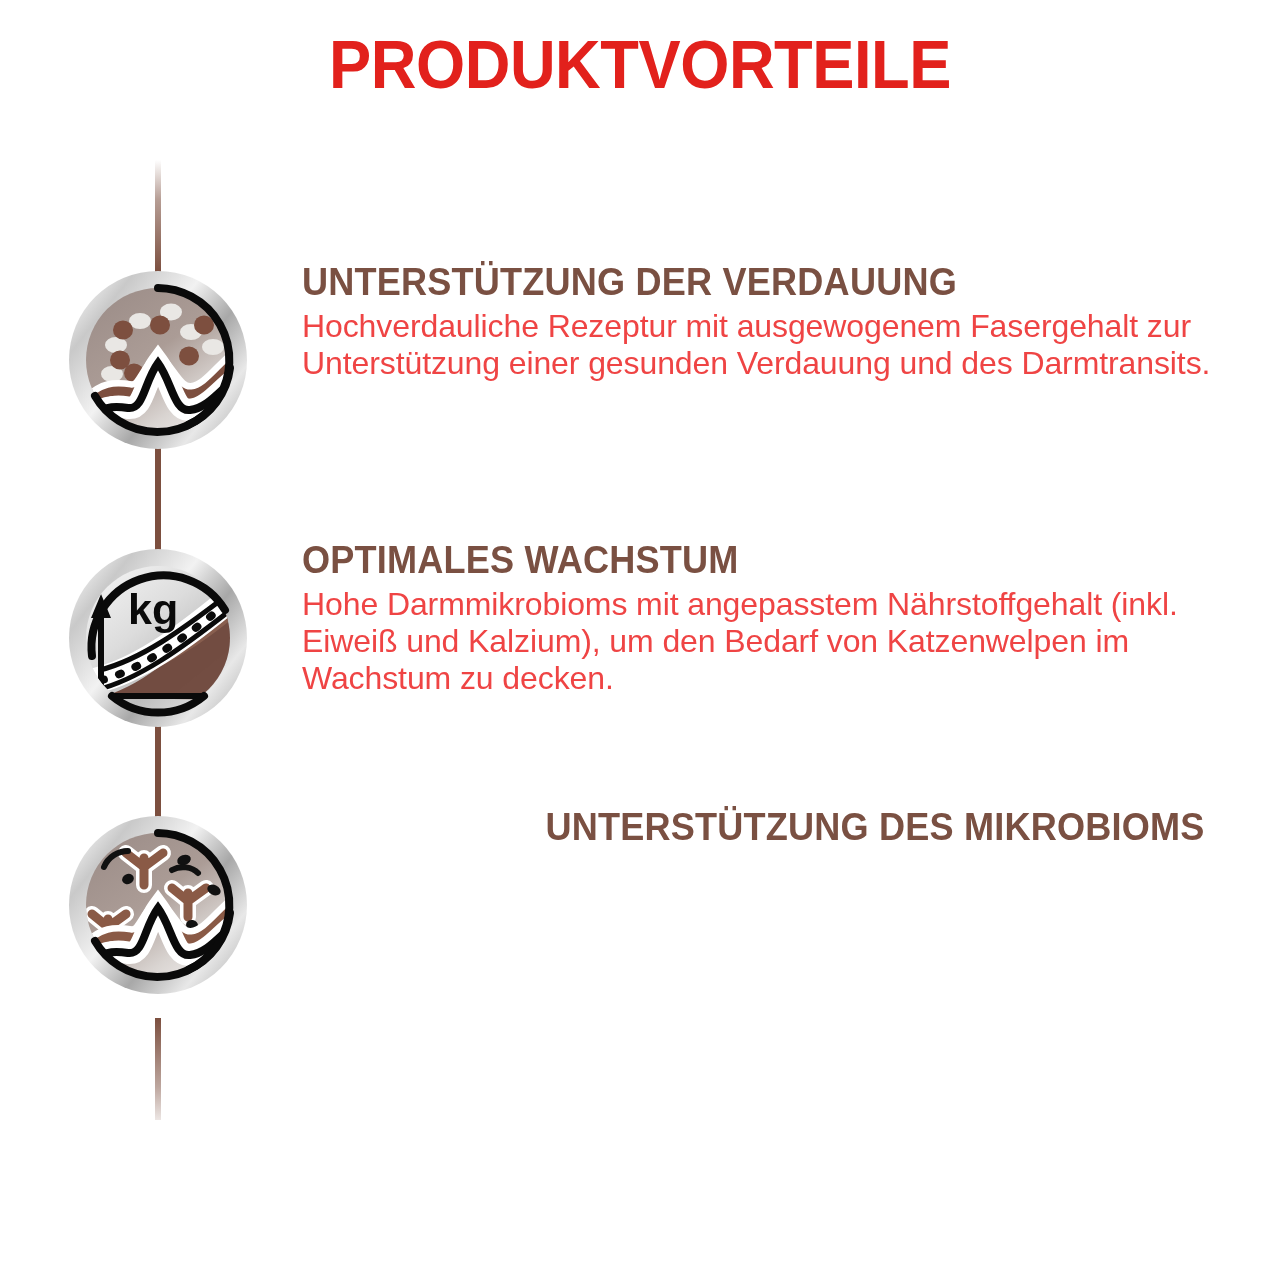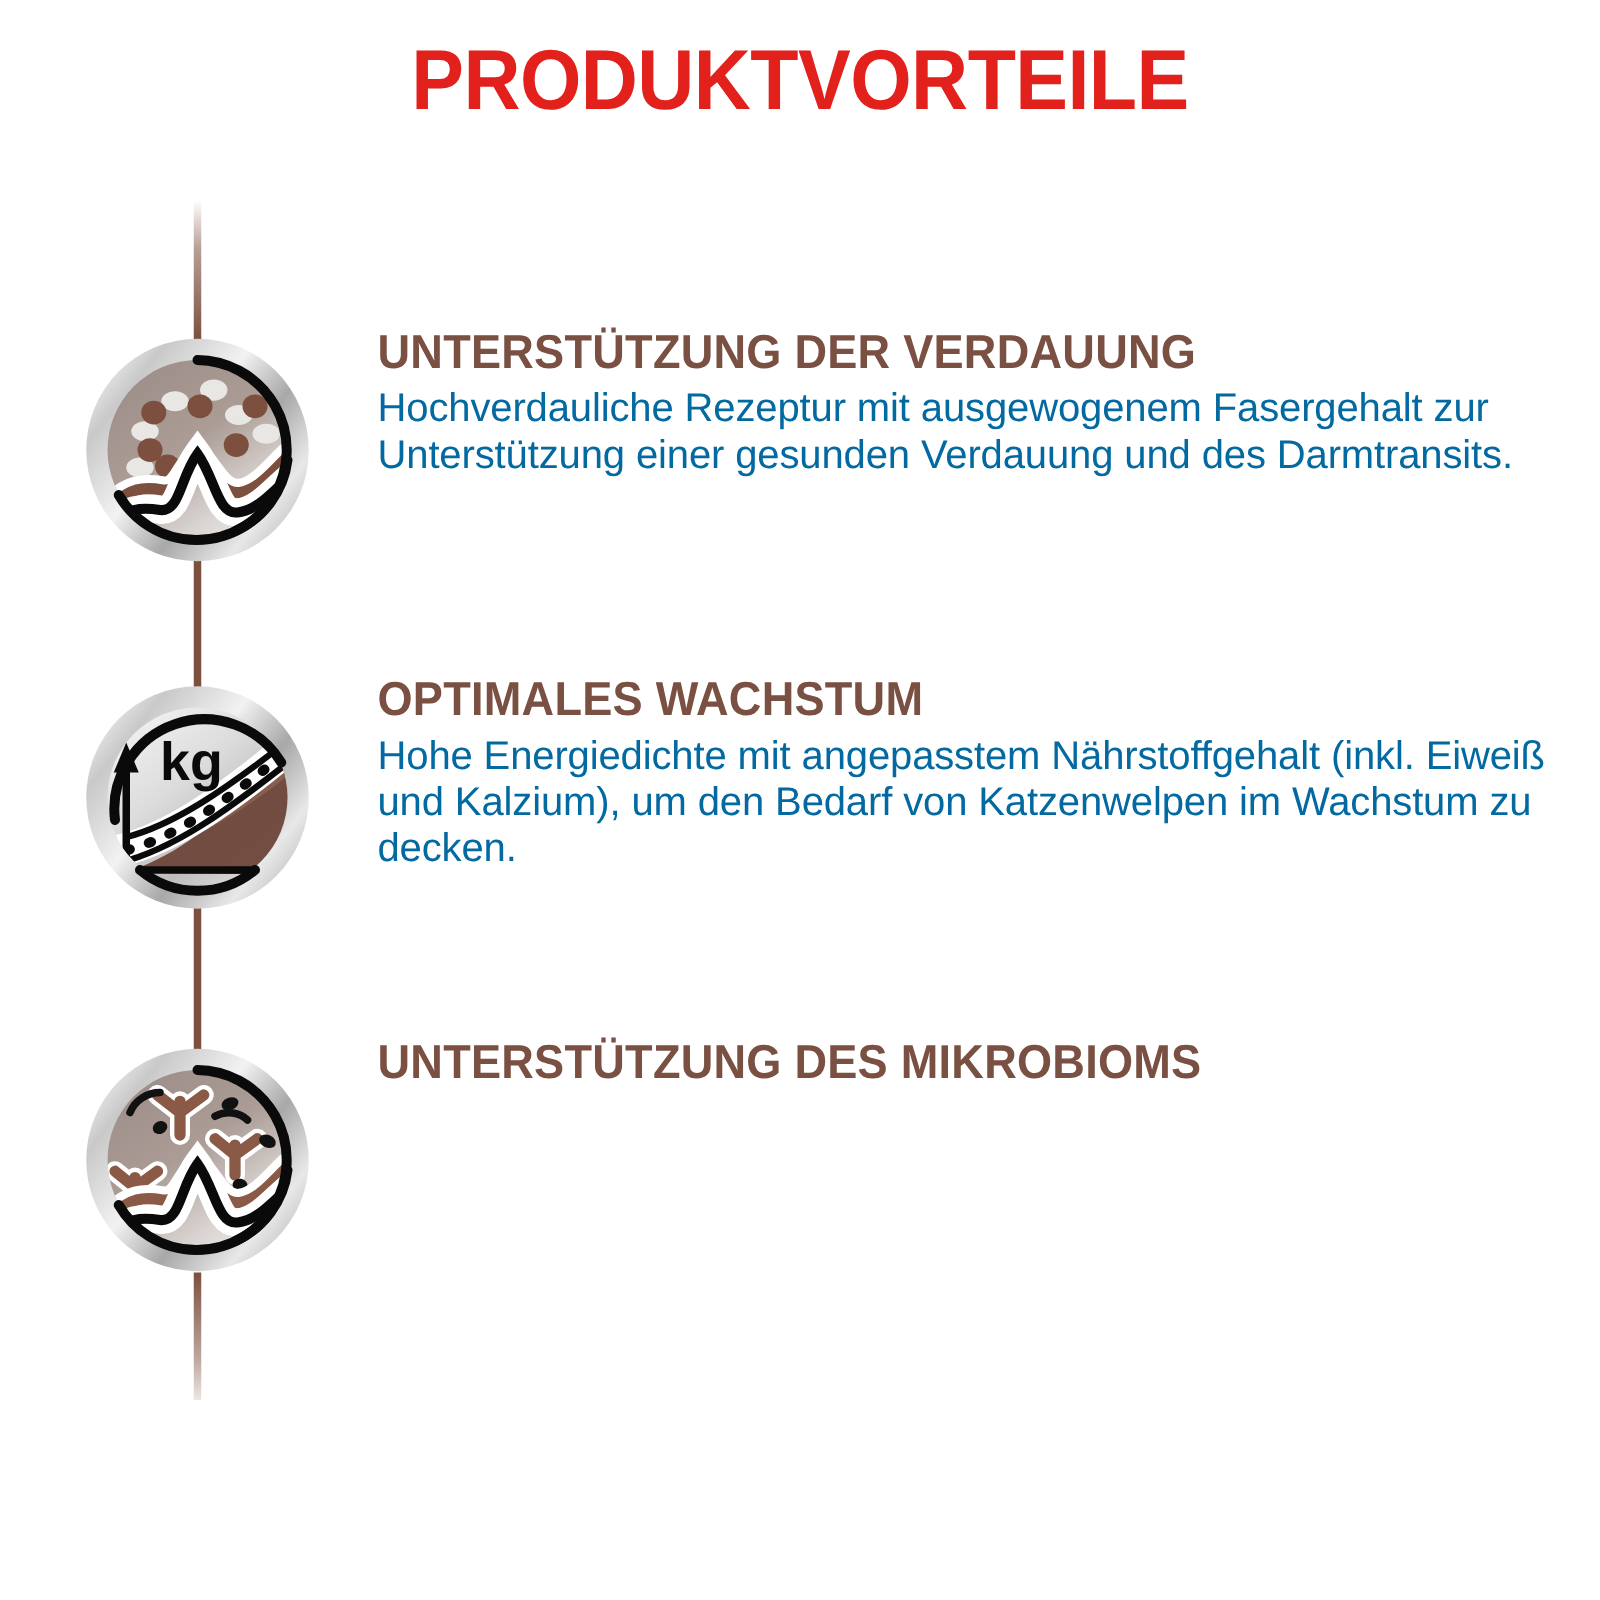--- a/index.html
+++ b/index.html
@@ -58,21 +58,21 @@
 
   
   .benefit {
     position: absolute;
     left: 0;
     width: 1280px;
     height: 200px;
   }
   .benefit-1 { top: 260px; }
   .benefit-2 { top: 538px; }
-  .benefit-3 { top: 828px; }
+  .benefit-3 { top: 805px; text-align: right; }
 
   .icon-badge {
     position: absolute;
     left: 68px;
     top: 10px;
     width: 180px;
     height: 180px;
   }
   .icon-badge svg { display: block; width: 180px; height: 180px; }
 
@@ -90,21 +90,21 @@
     letter-spacing: 0.2px;
     transform: scaleX(0.95);
     transform-origin: 0 50%;
     white-space: nowrap;
     margin: 0 0 4px 0;
   }
   .benefit-body {
     font-size: 32px;
     line-height: 37px;
     font-weight: 400;
-    color: #0369a1;
+    color: #ef4444;
     margin: 0;
     letter-spacing: -0.1px;
   }
 
   
   .footer {
     position: absolute;
     left: 0;
     top: 1180px;
     width: 1280px;
@@ -254,21 +254,21 @@
         </g>
 
         <text x="60" y="76" font-family="'Liberation Sans', sans-serif" font-size="43" font-weight="700" fill="#0a0a0a">kg</text>
 
         <path d="M24,108 A72,72 0 0,1 157,62" fill="none" stroke="#0a0a0a" stroke-width="8" stroke-linecap="round"></path>
         <path d="M44,148 A72,72 0 0,0 136,148" fill="none" stroke="#0a0a0a" stroke-width="8" stroke-linecap="round"></path>
       </svg>
     </div>
     <div class="benefit-text">
       <div class="benefit-heading">OPTIMALES WACHSTUM</div>
-      <div class="benefit-body">Hohe Energiedichte mit angepasstem Nährstoffgehalt (inkl. Eiweiß und Kalzium), um den Bedarf von Katzenwelpen im Wachstum zu decken.</div>
+      <div class="benefit-body">Hohe Darmmikrobioms mit angepasstem Nährstoffgehalt (inkl. Eiweiß und Kalzium), um den Bedarf von Katzenwelpen im Wachstum zu decken.</div>
     </div>
   </div>
 
   <div class="benefit benefit-3">
     <div class="icon-badge">
       <svg viewBox="0 0 180 180" xmlns="http://www.w3.org/2000/svg">
         <defs>
           <linearGradient id="ring3" x1="0%" y1="10%" x2="100%" y2="90%">
             <stop offset="0%" stop-color="#fbfbfb"></stop>
             <stop offset="18%" stop-color="#c9c9c9"></stop>

